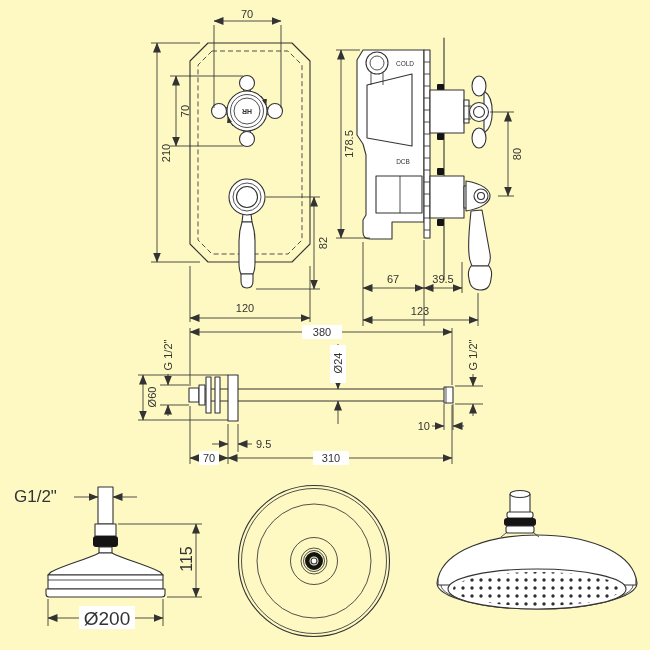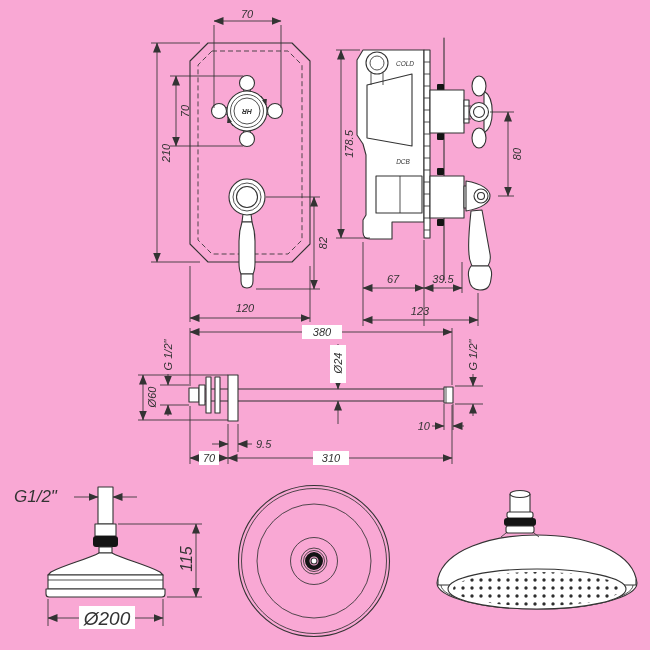--- a/index.html
+++ b/index.html
@@ -1,16 +1,16 @@
 <!DOCTYPE html>
 <html><head>
 <meta charset="utf-8">
 <style>
   html,body{margin:0;padding:0;background:#fff;}
-  .canvas{position:relative;width:650px;height:650px;background:#f9a8d4;overflow:hidden;font-style:italic;}
+  .canvas{position:relative;width:650px;height:650px;background:#fef9c3;overflow:hidden;}
   svg text{font-family:"Liberation Sans",sans-serif;fill:#333;}
   .dim{font-size:11px;}
   .dim-sm{font-size:6.5px;}
   .hr{font-size:7px;font-weight:bold;}
   .big{font-size:17px;}
   .med{font-size:16px;}
   .huge{font-size:19px;}
   .ctr{text-anchor:middle;dominant-baseline:central;}
   .st{text-anchor:start;dominant-baseline:central;}
   .en{text-anchor:end;dominant-baseline:central;}

